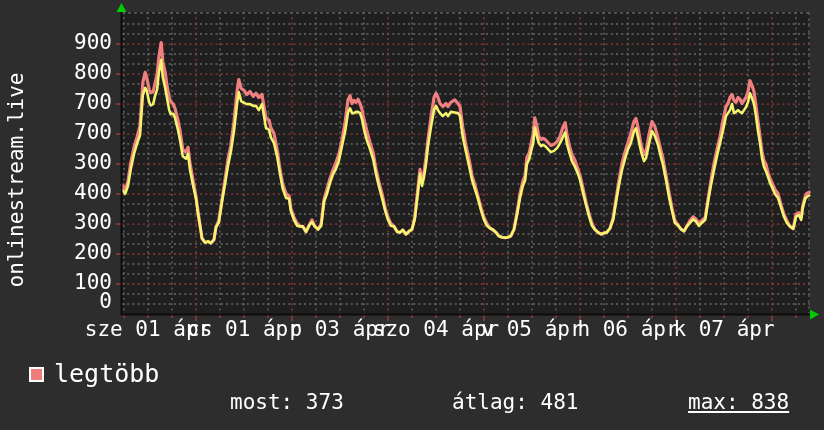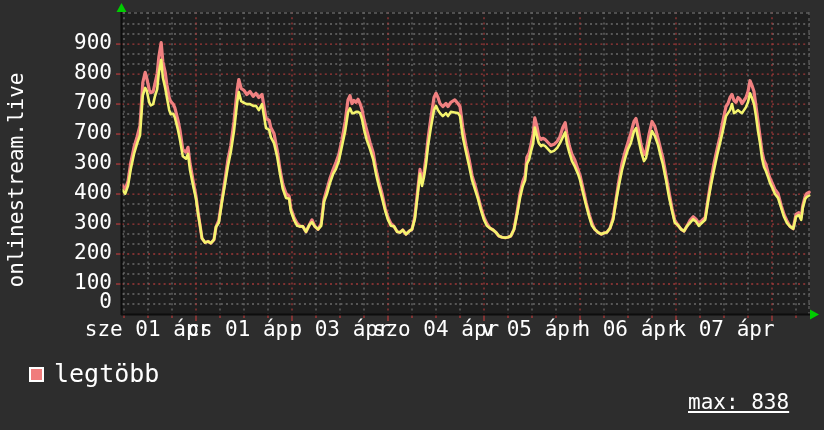--- a/index.html
+++ b/index.html
@@ -145,14 +145,16 @@
       <div class="xlab" style="left: 436px; top: 316px;">szo 04 ápr</div>
       <div class="xlab" style="left: 532px; top: 316px;">v 05 ápr</div>
       <div class="xlab" style="left: 628px; top: 316px; text-align: right;">h 06 ápr</div>
       <div class="xlab" style="left: 724px; top: 316px; text-align: right;">k 07 ápr</div>
     </div>
 
   <div class="legend-row" style="left:29px;top:361px;">
     <span class="swatch" id="sw0" style="background: rgb(240, 124, 124);"></span>
     <span>legtöbb</span>
   </div>
+  <div class="stat" style="left:230px;top:389px;">most: 373</div>
+  <div class="stat" style="left:452px;top:389px;">átlag: 481</div>
   <div class="stat" style="left:688px;top:389px;text-decoration:underline;">max: 838</div>
 </div>
 
 </body></html>

